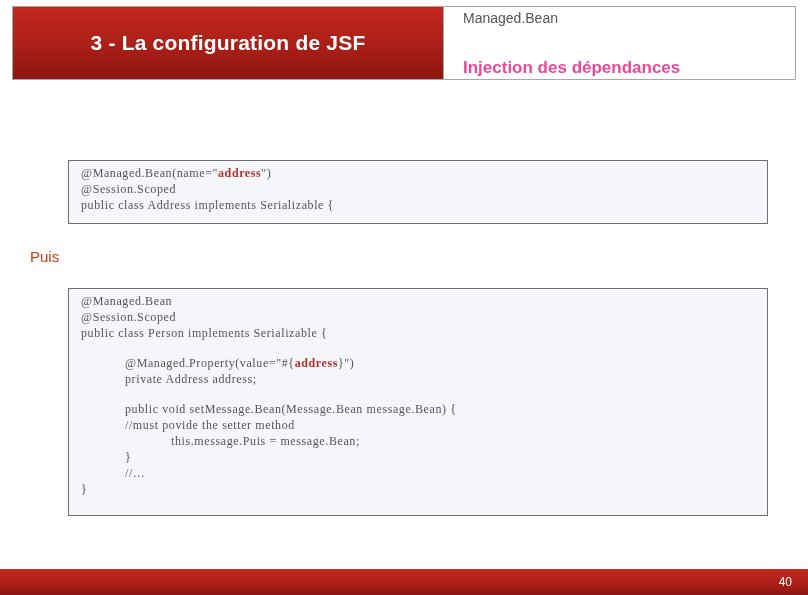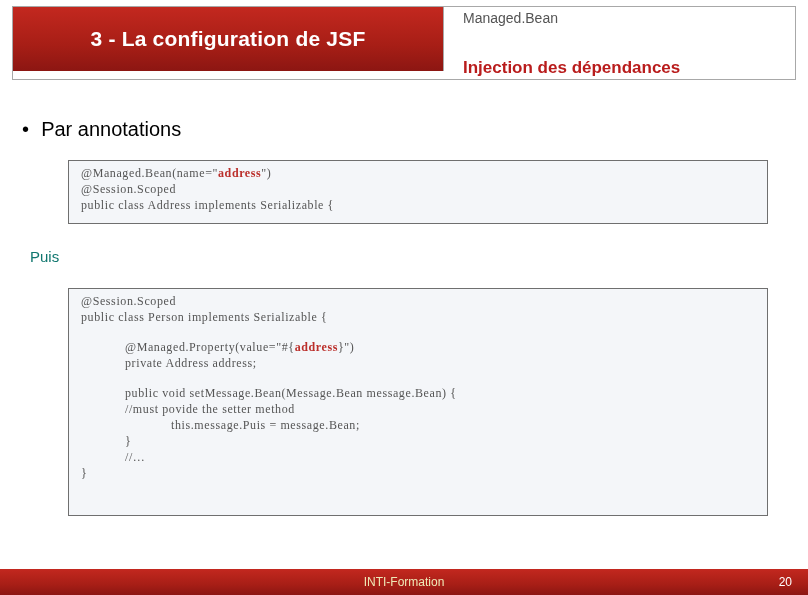--- a/index.html
+++ b/index.html
@@ -25,21 +25,21 @@
     top: 6px;
     height: 74px;
     border: 1px solid #a8a8a8;
     box-sizing: border-box;
   }
   .header-left {
     position: absolute;
     left: 0;
     top: 0;
     width: 430px;
-    height: 64px;
+    height: 72px;
     background: linear-gradient(#c3281f, #a71e16 60%, #8c1612);
     border-right: 1px solid #a8a8a8;
     display: flex;
     align-items: center;
     justify-content: center;
   }
   .header-left .title {
     color: #ffffff;
     font-weight: bold;
     font-size: 21px;
@@ -58,21 +58,21 @@
     justify-content: center;
     gap: 12px;
   }
   .header-right .l1,
   .header-right .l2 {
     color: #545454;
     font-size: 14px;
     line-height: 16px;
   }
   .header-right .l3 {
-    color: #b91c1c;
+    color: #ec4899;
     font-weight: bold;
     font-size: 17px;
     margin-top: 20px;
   }
   
   .bullet1 {
     position: absolute;
     left: 22px;
     top: 118px;
     font-size: 20px;
@@ -94,21 +94,21 @@
     color: #555;
     letter-spacing: 0.6px;
     line-height: 16px;
   }
   .code1 { top: 160px; height: 54px; }
   .puis {
     position: absolute;
     left: 30px;
     top: 248px;
     font-size: 15px;
-    color: #0f766e;
+    color: #c2410c;
   }
   .code2 { top: 288px; height: 218px; }
   .codebox .indent1 { padding-left: 44px; display: block; }
   .codebox .indent2 { padding-left: 90px; display: block; }
   .codebox .red { color: #bb2f2b; font-weight: bold; }
   .codebox .blank { display: block; height: 14px; }
   
   .footer-bar {
     position: absolute;
     left: 0;
@@ -143,48 +143,45 @@
   <div class="header">
     <div class="header-left">
       <div class="title">3 - La configuration de JSF</div>
     </div>
     <div class="header-right">
       <div class="l1">Managed.Bean</div>
       <div class="l3">Injection des dépendances</div>
     </div>
   </div>
 
-  <div class="bullet1">
-    <span class="dot">•</span>&nbsp;&nbsp;<span>Par annotations</span>
-  </div>
 
   <div class="codebox code1">
     <div>
       <span>@Managed.Bean(name="</span><span class="red">address</span><span>")</span>
     </div>
     <div>@Session.Scoped</div>
     <div>public class Address implements Serializable {</div>
   </div>
 
   <div class="puis">Puis</div>
 
   <div class="codebox code2">
+    <div>@Managed.Bean</div>
     <div>@Session.Scoped</div>
     <div>public class Person implements Serializable {</div>
     <span class="blank"></span>
     <span class="indent1">
       <span>@Managed.Property(value="#{</span><span class="red">address</span><span>}")</span>
     </span>
     <span class="indent1">private Address address;</span>
     <span class="blank"></span>
     <span class="indent1">public void setMessage.Bean(Message.Bean message.Bean) {</span>
     <span class="indent1">//must povide the setter method</span>
     <span class="indent2">this.message.Puis = message.Bean;</span>
     <span class="indent1">}</span>
     <span class="indent1">//…</span>
     <div>}</div>
   </div>
 
   <div class="footer-bar"></div>
-  <div class="footer-center">INTI-Formation</div>
-  <div class="footer-page">20</div>
+  <div class="footer-page">40</div>
 
 </div>
 
 </body></html>

